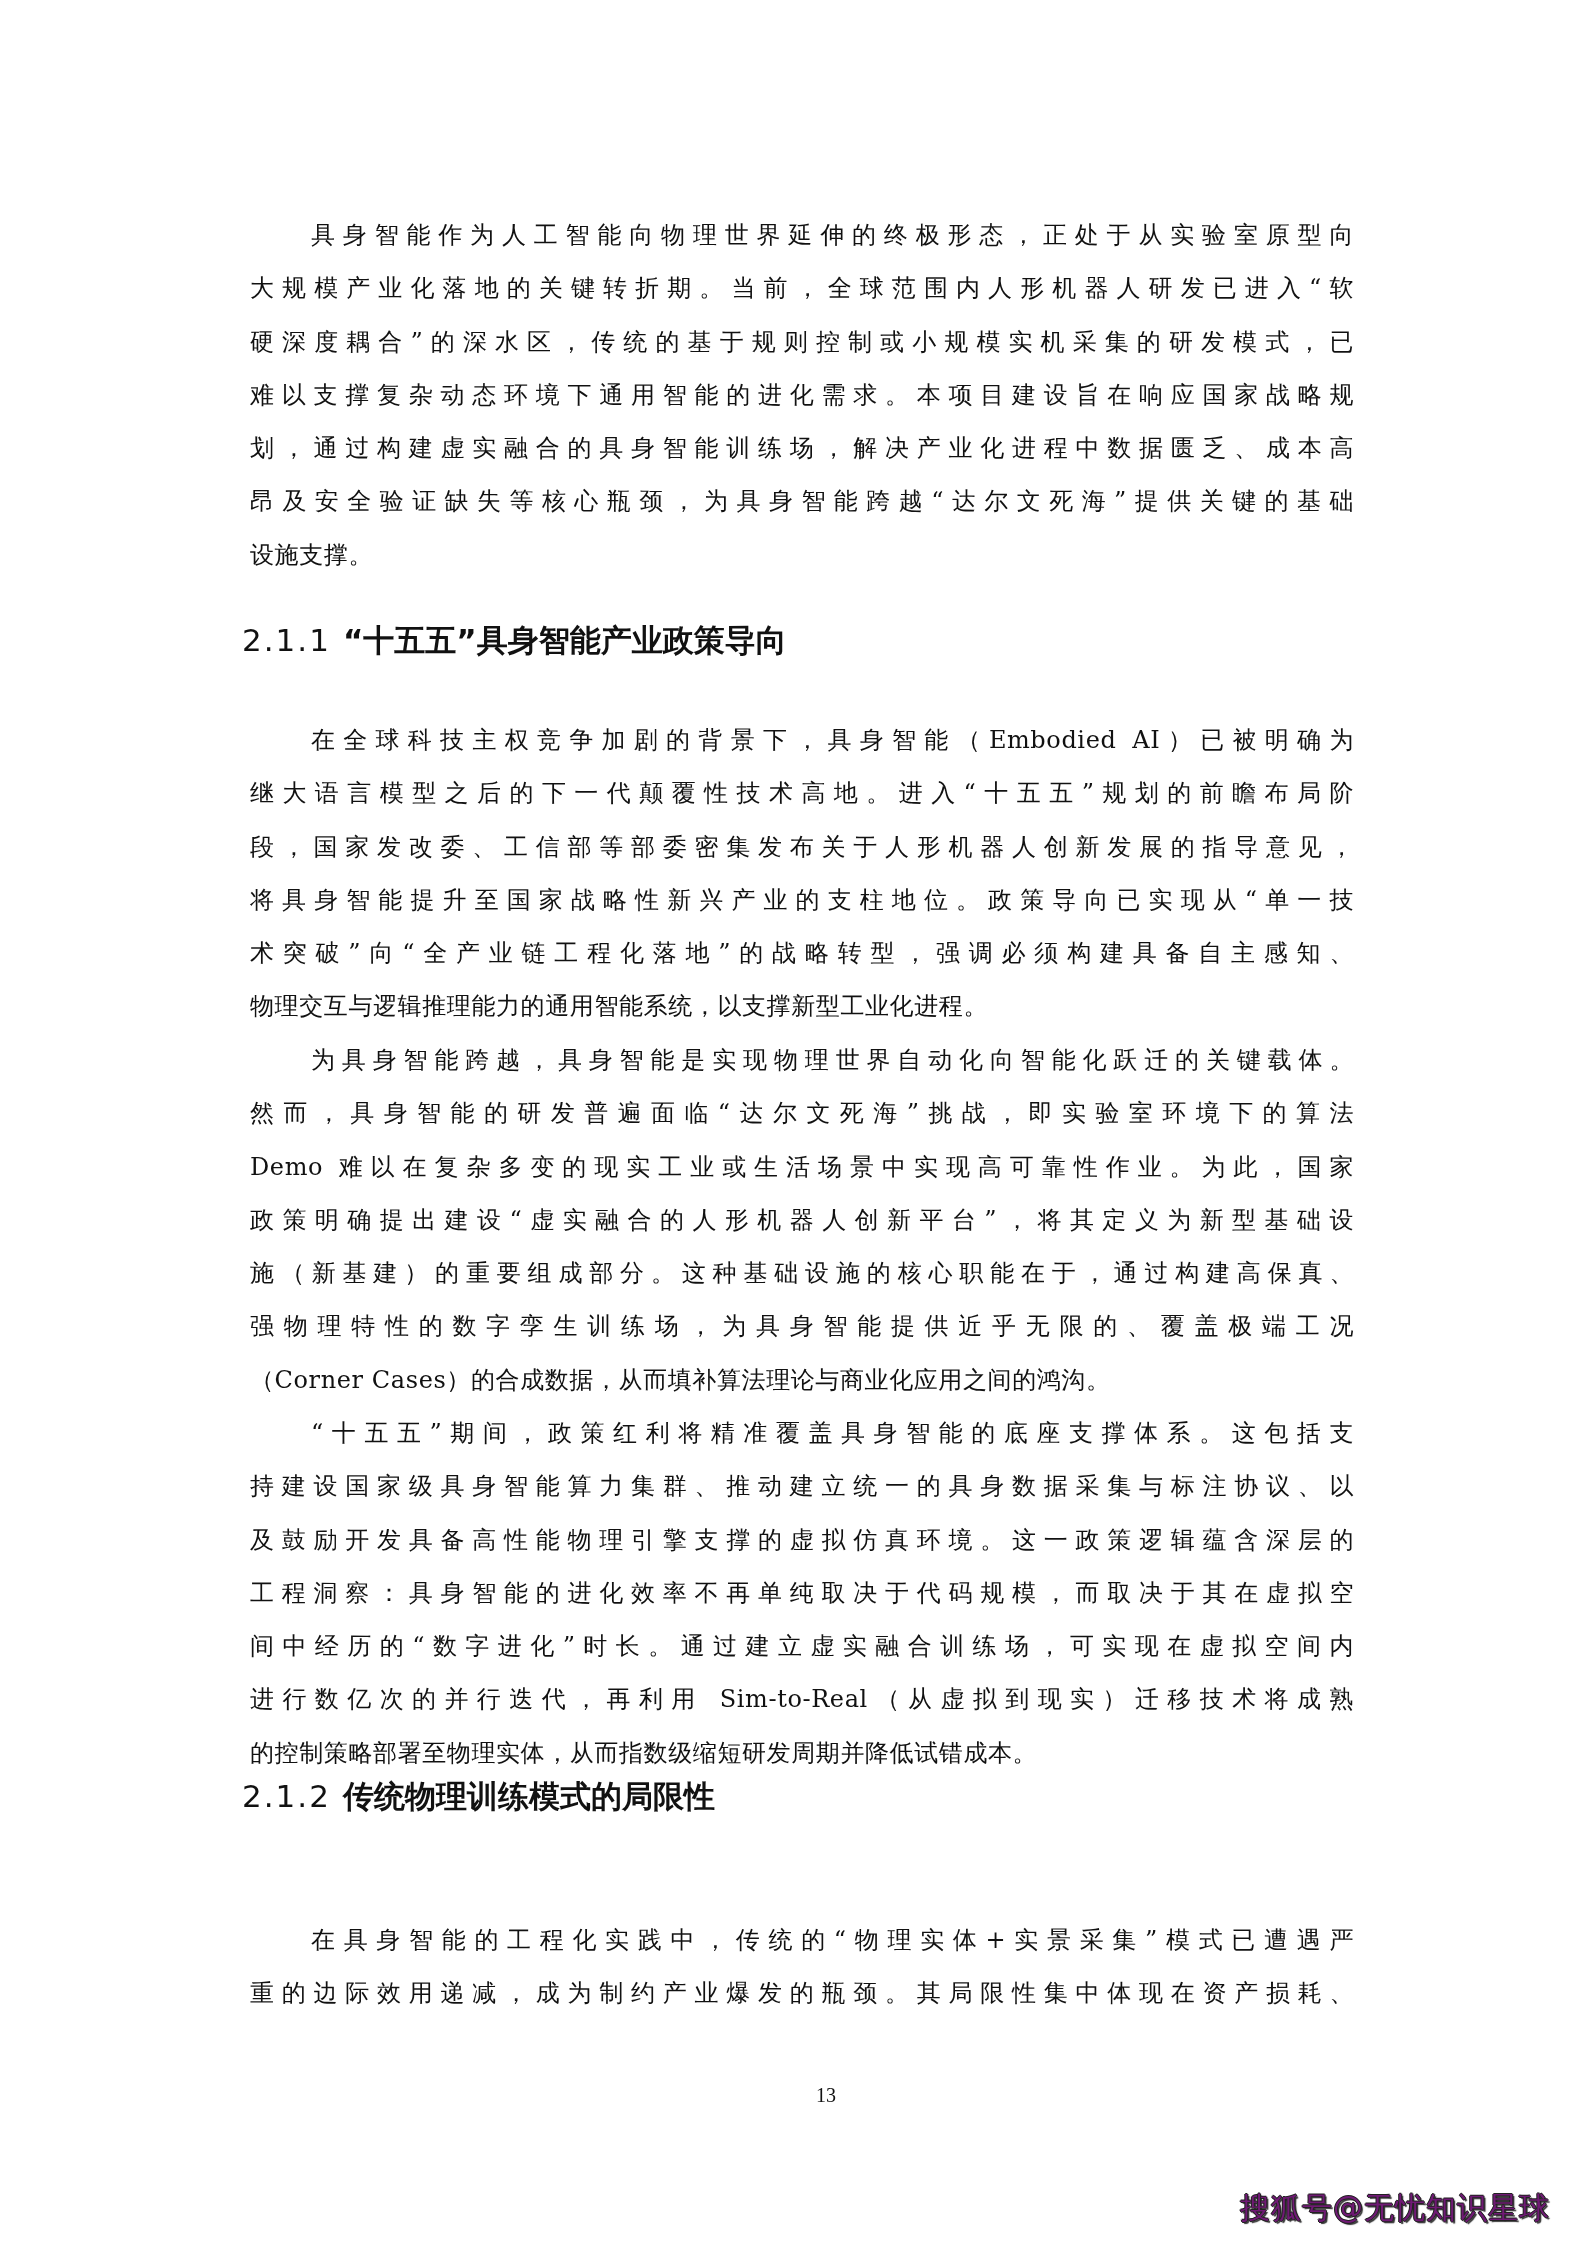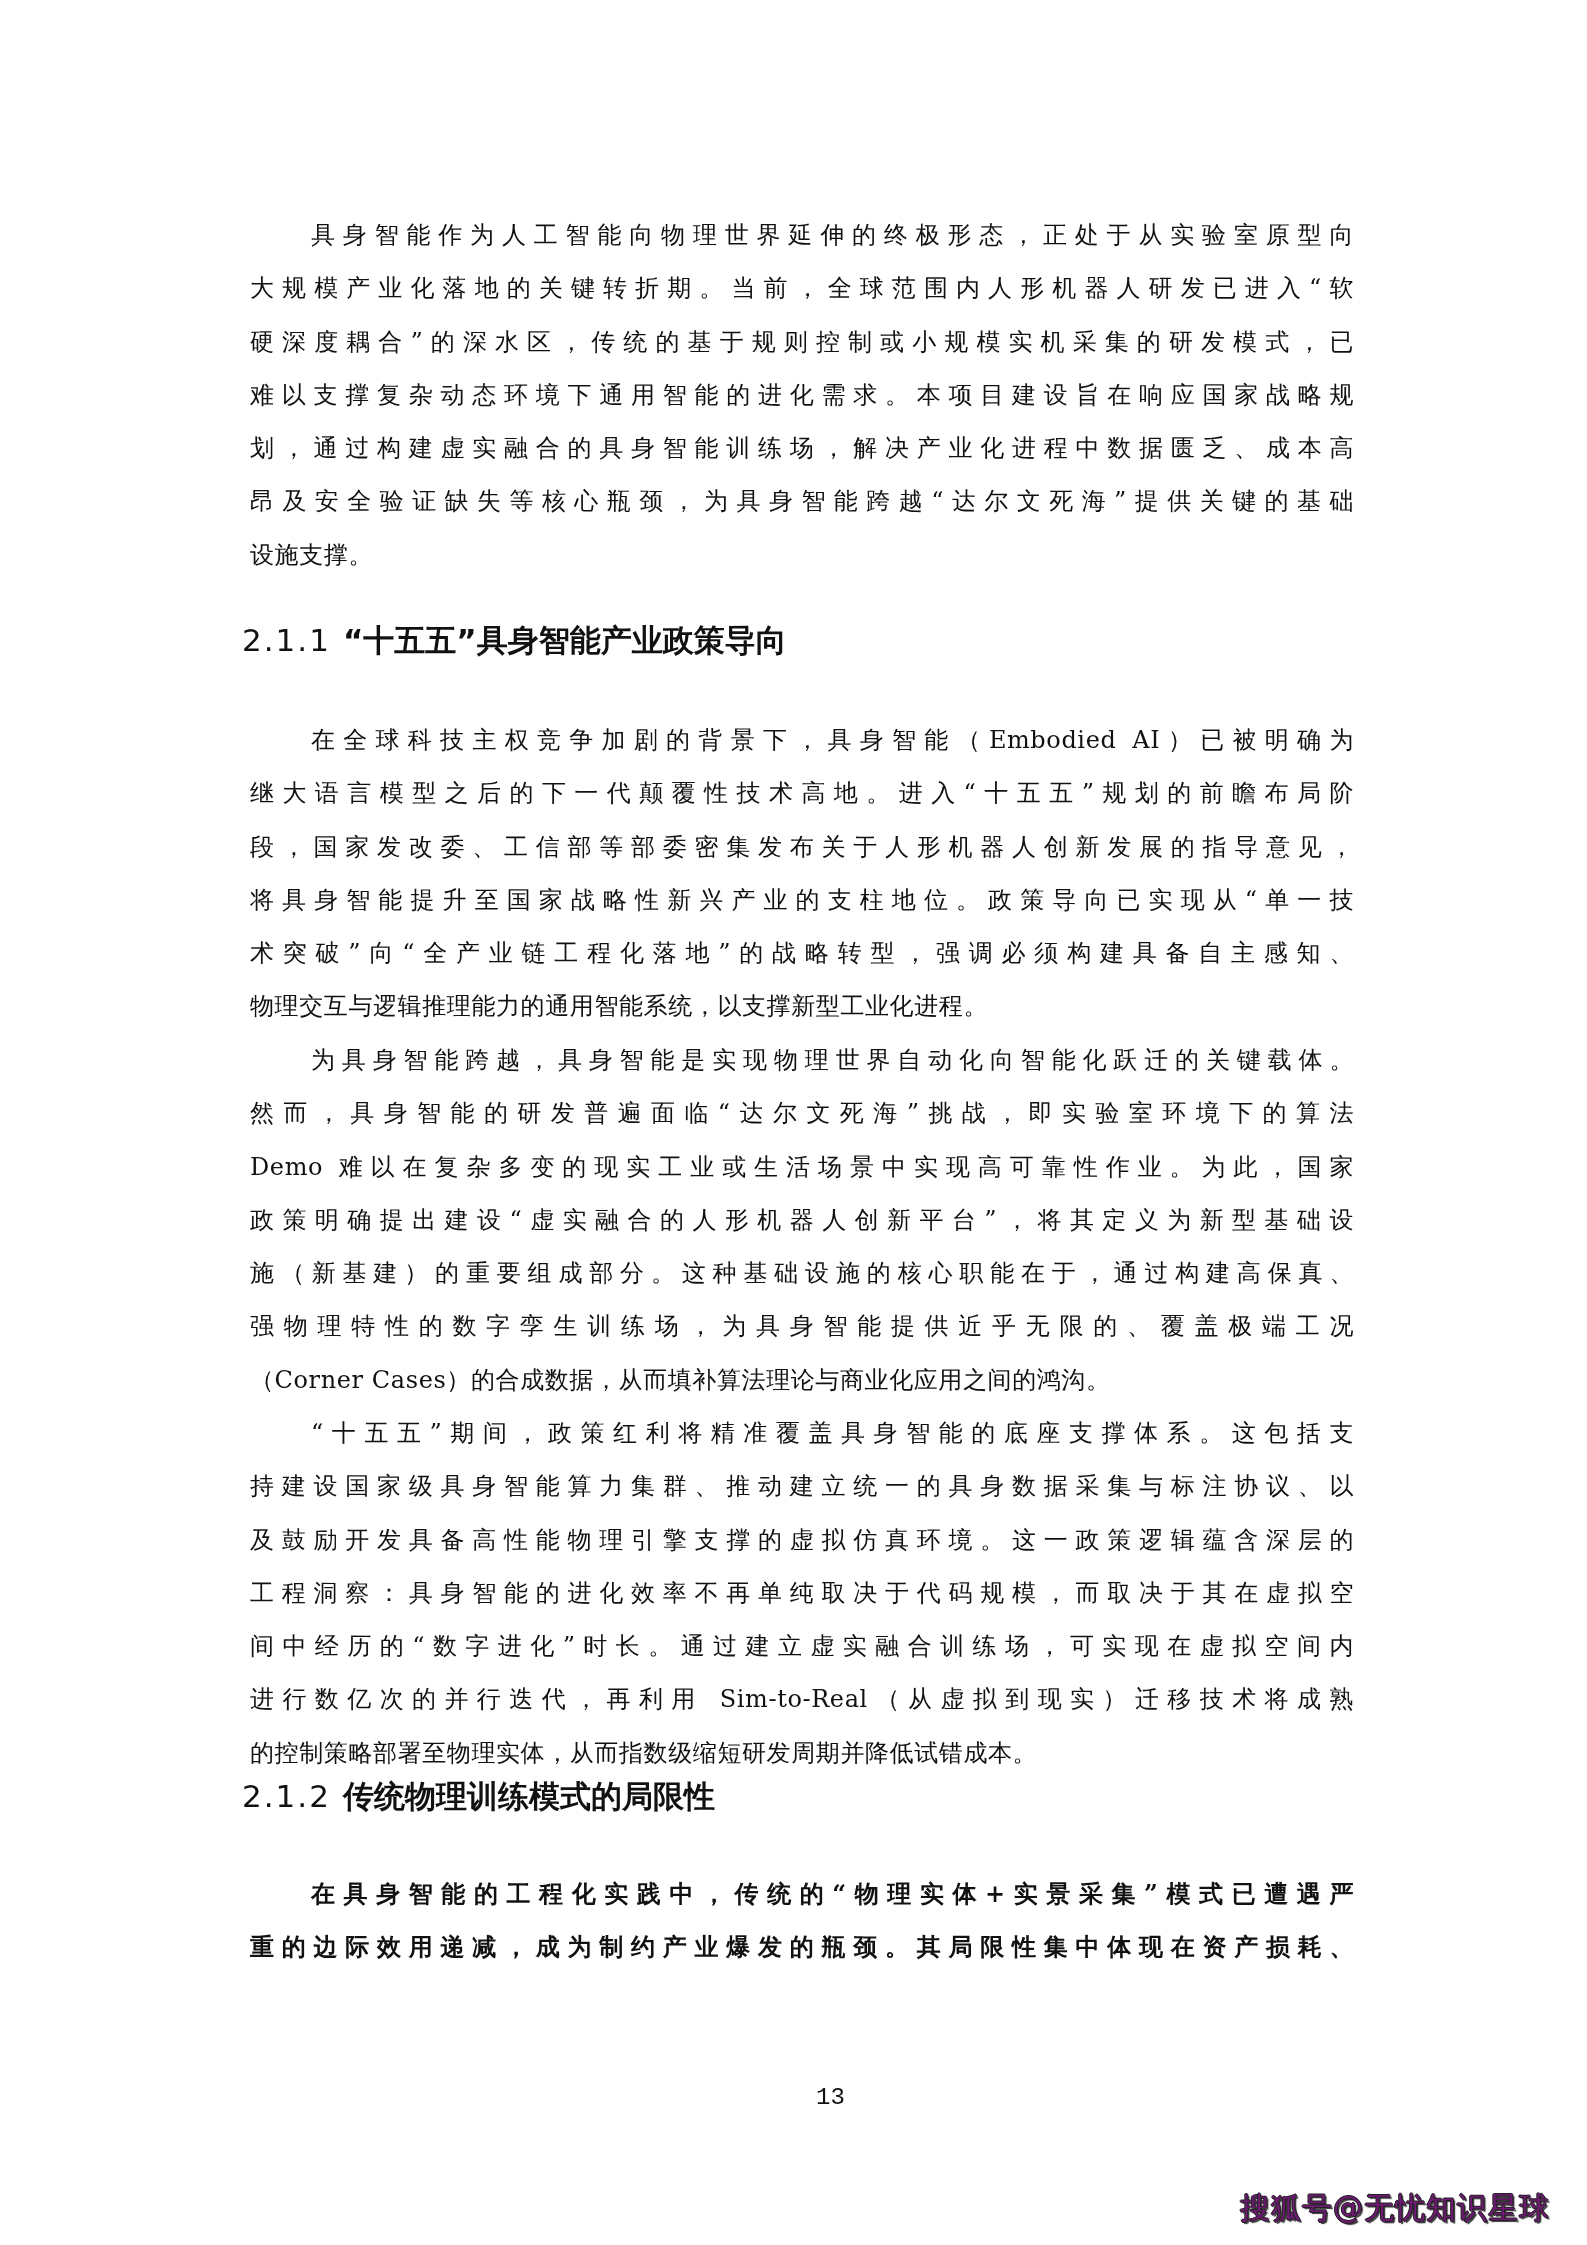--- a/index.html
+++ b/index.html
@@ -45,22 +45,22 @@
     font-size: 31px;
     line-height: 40px;
     white-space: nowrap;
     margin: 0;
   }
   .heading .num { letter-spacing: 2px; margin-right: 12px; font-weight: normal; }
   .page-number {
     position: absolute;
     left: 816px;
     top: 2084px;
-    font-family: Liberation Mono, monospace;
-    font-size: 24px;
+    font-family: Liberation Serif, serif;
+    font-size: 20px;
     color: #111;
   }
   .watermark {
     position: absolute;
     left: 1240px;
     top: 2188px;
     font-family: "DejaVu Sans", "Liberation Sans", sans-serif;
     font-size: 30px;
     color: #701a75;
     text-shadow: -1px 0 #222, 1px 0 #222, 0 -1px #222, 0 1px #222, 2px 2px 1px #333;
@@ -113,21 +113,21 @@
     <span class="line">工程洞察：具身智能的进化效率不再单纯取决于代码规模，而取决于其在虚拟空</span>
     <span class="line">间中经历的“数字进化”时长。通过建立虚实融合训练场，可实现在虚拟空间内</span>
     <span class="line">进行数亿次的并行迭代，再利用 Sim-to-Real（从虚拟到现实）迁移技术将成熟</span>
     <span class="line last">的控制策略部署至物理实体，从而指数级缩短研发周期并降低试错成本。</span>
   </div>
 
   <h2 class="heading" style="top:1776px;">
     <span class="num">2.1.2</span><span>传统物理训练模式的局限性</span>
   </h2>
 
-  <div class="para" style="top:1859px;font-weight:bold;">
+  <div class="para" style="top:1906px;">
     <span class="line indent">在具身智能的工程化实践中，传统的“物理实体+实景采集”模式已遭遇严</span>
     <span class="line">重的边际效用递减，成为制约产业爆发的瓶颈。其局限性集中体现在资产损耗、</span>
   </div>
 </div>
 
 <div class="page-number">13</div>
 
 <div class="watermark">搜狐号@无忧知识星球</div>
 
 </body></html>

